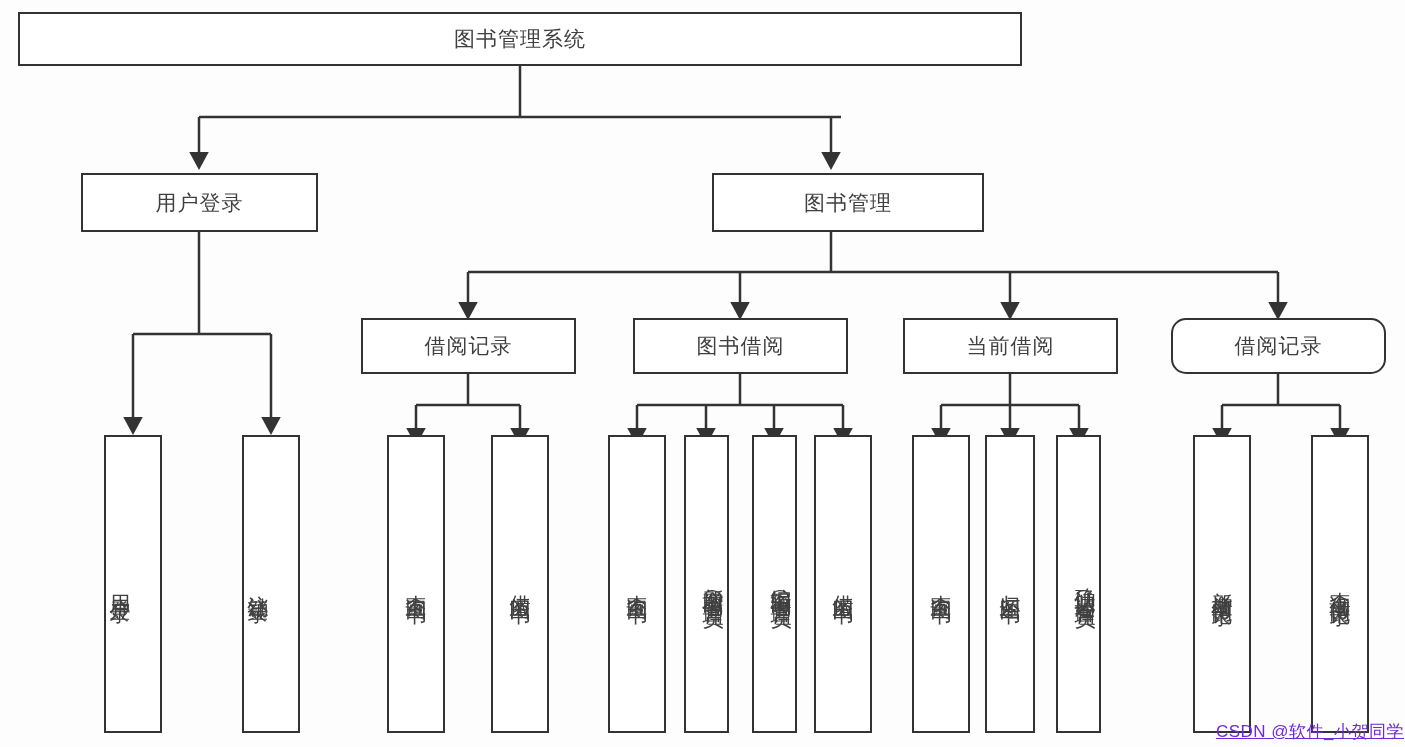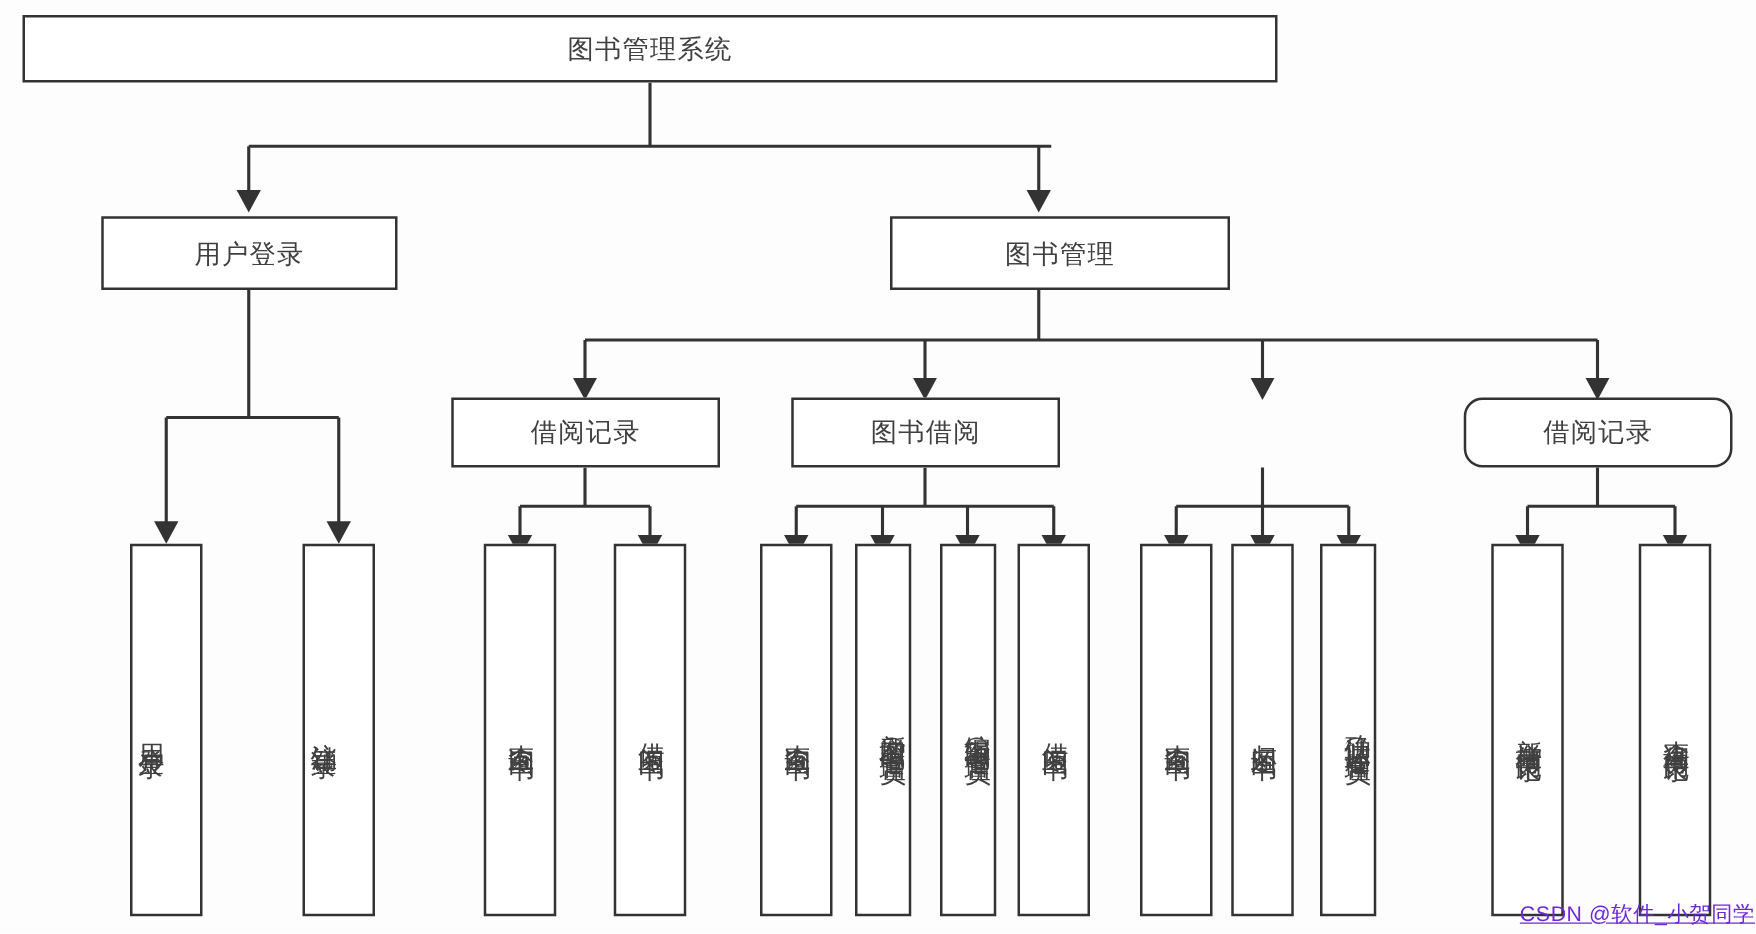--- a/index.html
+++ b/index.html
@@ -129,20 +129,23 @@
   <div class="node horiz" style="left:712px; top:173px; width:272px; height:59px;">
     <span>图书管理</span>
   </div>
 
   <div class="node horiz" style="left:361px; top:318px; width:215px; height:56px;">
     <span>借阅记录</span>
   </div>
   <div class="node horiz" style="left:633px; top:318px; width:215px; height:56px;">
     <span>图书借阅</span>
   </div>
+  <div class="node horiz" style="left:903px; top:318px; width:215px; height:56px;">
+    <span>当前借阅</span>
+  </div>
   <div class="node horiz" style="left:1171px; top:318px; width:215px; height:56px;border-radius:15px;">
     <span>借阅记录</span>
   </div>
 
   <div class="node vert align-bottom" style="left:104px; top:435px; width:58px; height:298px;">
     <span>用户登录</span>
   </div>
   <div class="node vert align-bottom" style="left:242px; top:435px; width:58px; height:298px;">
     <span>注销登录</span>
   </div>

